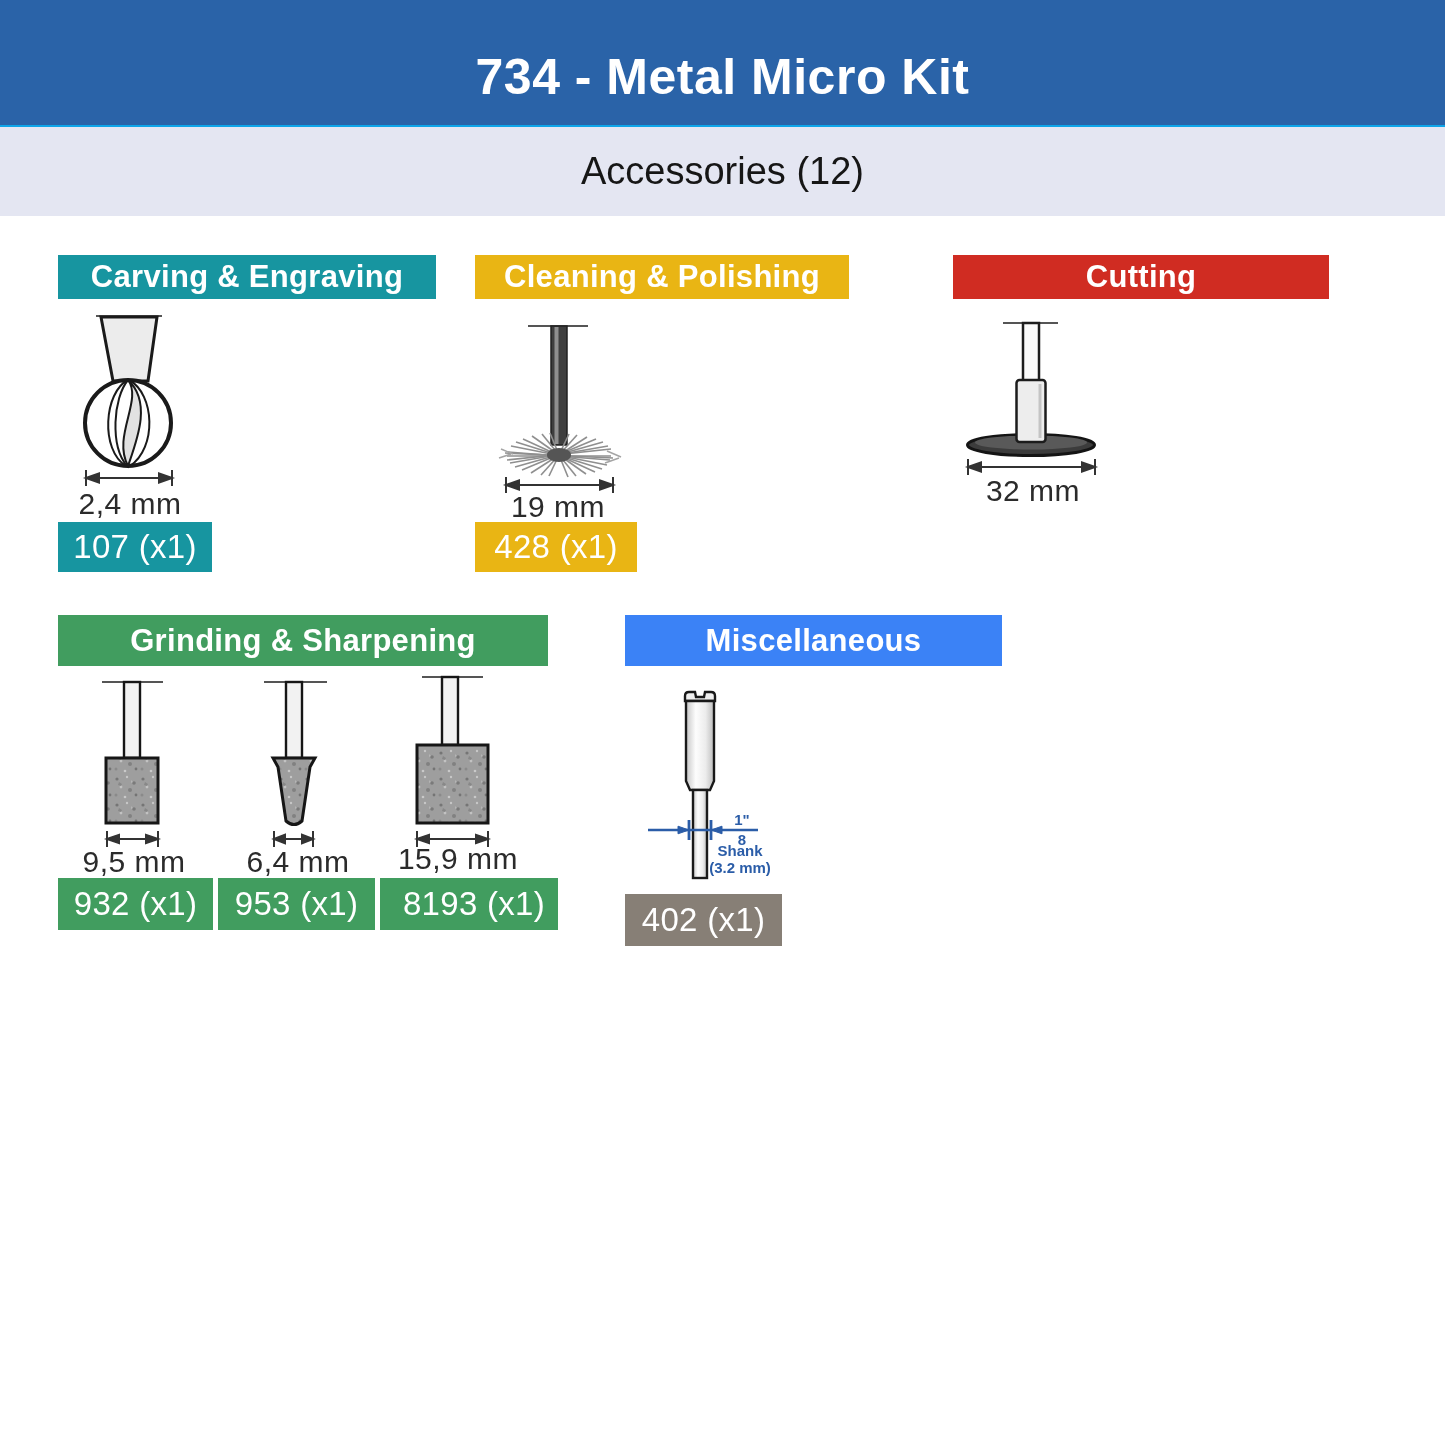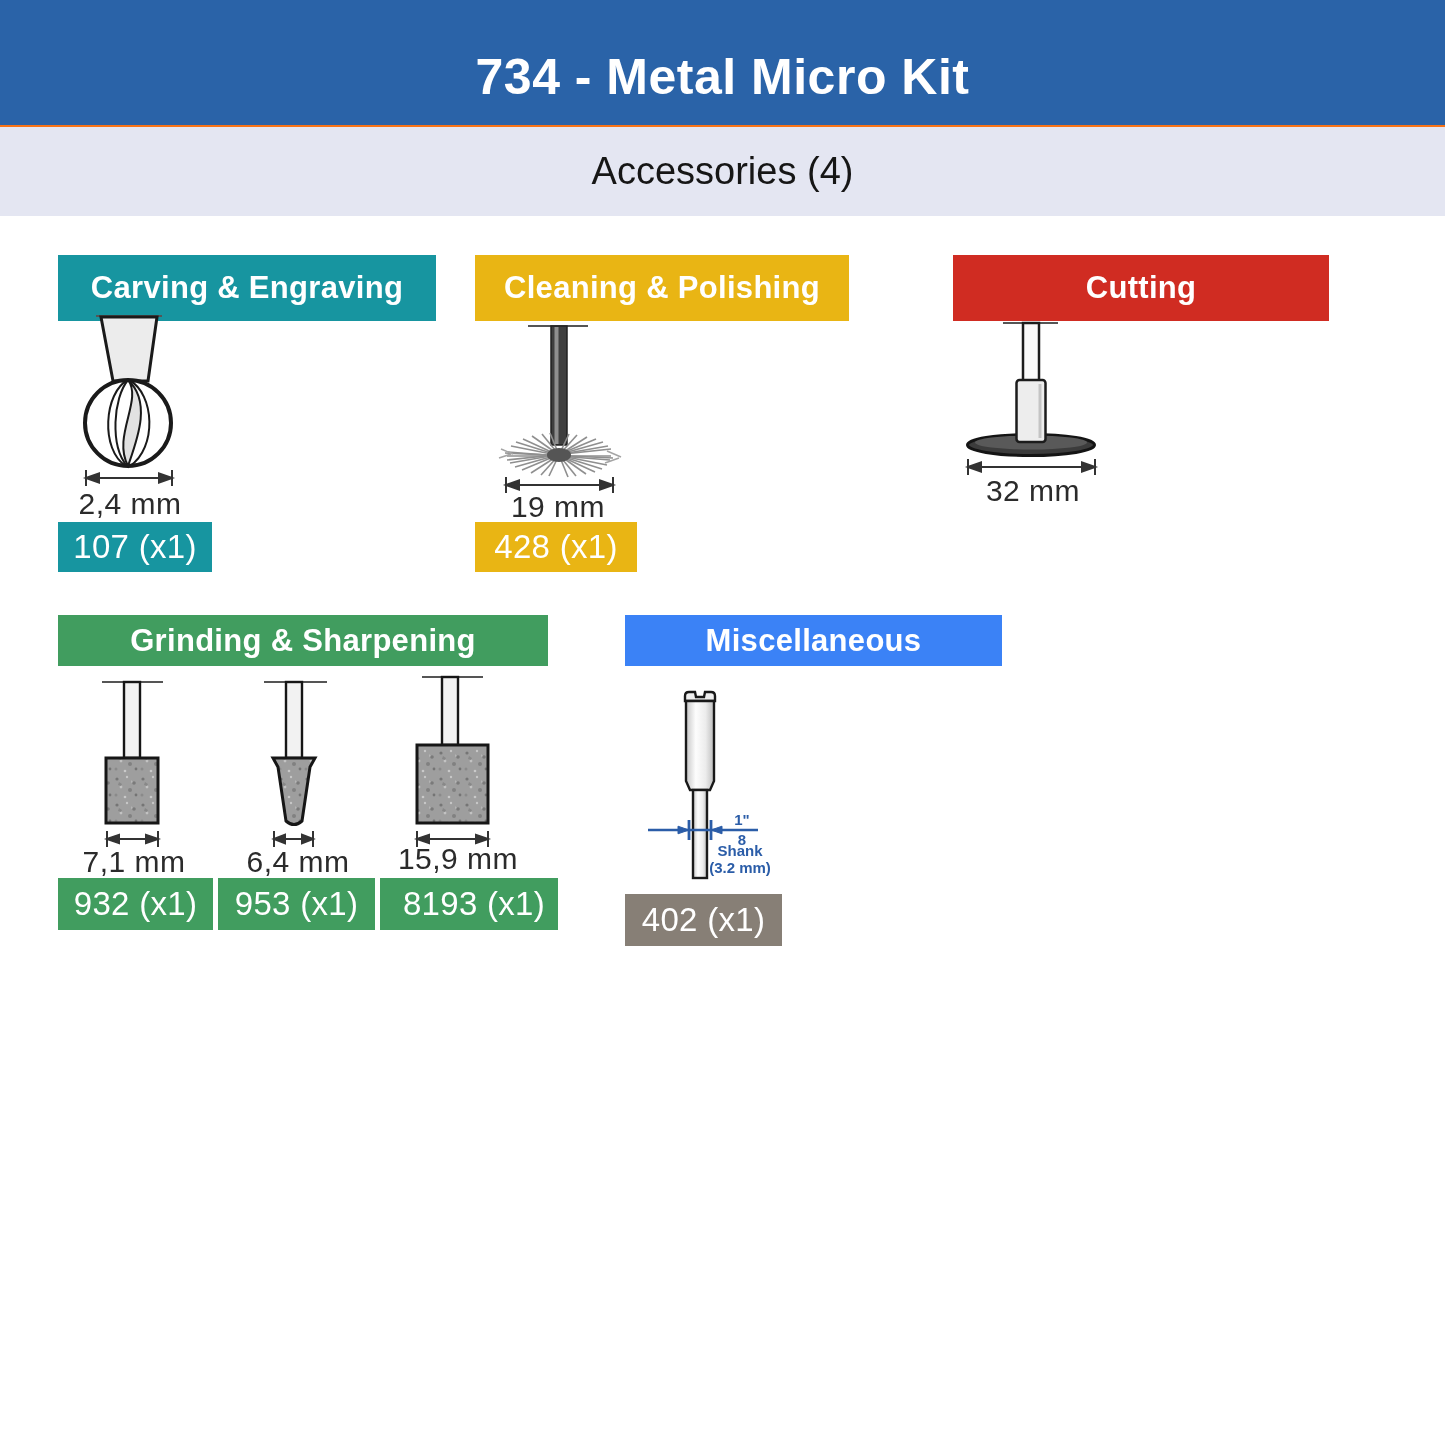--- a/index.html
+++ b/index.html
@@ -1,24 +1,24 @@
 <!DOCTYPE html>
 <html><head>
 <meta charset="utf-8">
 <style>
   html,body{margin:0;padding:0;background:#ffffff;}
   .page{position:relative;width:1445px;height:1445px;background:#ffffff;overflow:hidden;
         font-family:"Liberation Sans",sans-serif;}
   .abs{position:absolute;}
   .banner{left:0;top:0;width:1445px;height:127px;display:flex;align-items:center;justify-content:center;
-          padding-top:28px;box-sizing:border-box;border-bottom:2px solid #f97316;}
+          padding-top:28px;box-sizing:border-box;border-bottom:2px solid #0ea5e9;}
   .banner .title{color:#ffffff;font-size:50px;font-weight:bold;letter-spacing:.5px;}
   .subbar{left:0;top:127px;width:1445px;height:89px;display:flex;align-items:center;justify-content:center;}
   .subbar .subtitle{color:#161616;font-size:38px;}
-  .sec-header{height:66px;display:flex;align-items:center;justify-content:center;
+  .sec-header{height:44px;display:flex;align-items:center;justify-content:center;
               color:#ffffff;font-size:31px;font-weight:bold;letter-spacing:.3px;}
   .badge{height:50px;display:flex;align-items:center;justify-content:center;
          color:#ffffff;font-size:33px;font-weight:normal;letter-spacing:.3px;}
   .dim{font-size:30px;color:#2b2b2b;text-align:center;letter-spacing:.5px;}
   .blue-note{color:#2B5DA8;font-weight:bold;text-align:center;line-height:1.05;}
   svg{display:block;overflow:visible;}
 </style>
 </head>
 <body>
 
@@ -46,21 +46,21 @@
           <stop offset="1" stop-color="#bdbdbd"></stop>
       </linearGradient>
     </defs>
   </svg>
 
   <div class="abs banner" style="background-color: rgb(42, 99, 168);">
     <span class="title">734 - Metal Micro Kit</span>
   </div>
 
   <div class="abs subbar" style="background-color: rgb(228, 230, 242);">
-    <span class="subtitle">Accessories (4)</span>
+    <span class="subtitle">Accessories (12)</span>
   </div>
 
   <div class="abs sec-header" style="left: 58px; top: 255px; width: 378px; background-color: rgb(23, 149, 160);">Carving &amp; Engraving</div>
   <div class="abs sec-header" style="left: 475px; top: 255px; width: 374px; background-color: rgb(233, 181, 20);">Cleaning &amp; Polishing</div>
   <div class="abs sec-header" style="left: 953px; top: 255px; width: 376px; background-color: rgb(208, 44, 34);">Cutting</div>
 
   <svg class="abs" style="left:55px;top:308px;" width="165" height="180" viewBox="0 0 165 180">
     <line x1="41" y1="8" x2="107" y2="8" stroke="#555" stroke-width="2"></line>
     <path d="M46,9 L102,9 L93,73 L58,73 Z" fill="#ececec" stroke="#1a1a1a" stroke-width="3"></path>
     <circle cx="73" cy="115" r="43" fill="#ffffff" stroke="#1a1a1a" stroke-width="4"></circle>
@@ -143,21 +143,21 @@
     <rect x="63" y="12" width="16" height="76" fill="#f2f2f2" stroke="#161616" stroke-width="2.4"></rect>
     <rect x="45" y="88" width="52" height="65" fill="url(#speck)" stroke="#161616" stroke-width="3"></rect>
     <g stroke="#333" fill="#333" stroke-width="2">
       <line x1="46" y1="161" x2="46" y2="177"></line>
         <line x1="97" y1="161" x2="97" y2="177"></line>
       <line x1="48" y1="169" x2="95" y2="169"></line>
       <polygon points="46,169 58,164.8 58,173.2"></polygon>
         <polygon points="97,169 85,164.8 85,173.2"></polygon>
     </g>
   </svg>
-  <div class="abs dim" style="left:59px;top:845px;width:150px;">7,1 mm</div>
+  <div class="abs dim" style="left:59px;top:845px;width:150px;">9,5 mm</div>
 
   <svg class="abs" style="left:225px;top:670px;" width="140" height="180" viewBox="0 0 140 180">
     <line x1="39" y1="12" x2="102" y2="12" stroke="#555" stroke-width="2"></line>
     <rect x="61" y="12" width="16" height="76" fill="#f2f2f2" stroke="#161616" stroke-width="2.4"></rect>
     <path d="M48,88 L90,88 L85,97 L77,151 Q69,158 61,151 L53,97 Z" fill="url(#speck)" stroke="#161616" stroke-width="3"></path>
     <g stroke="#333" fill="#333" stroke-width="2">
       <line x1="49" y1="161" x2="49" y2="177"></line>
         <line x1="88" y1="161" x2="88" y2="177"></line>
       <line x1="51" y1="169" x2="86" y2="169"></line>
       <polygon points="49,169 60,164.8 60,173.2"></polygon>

